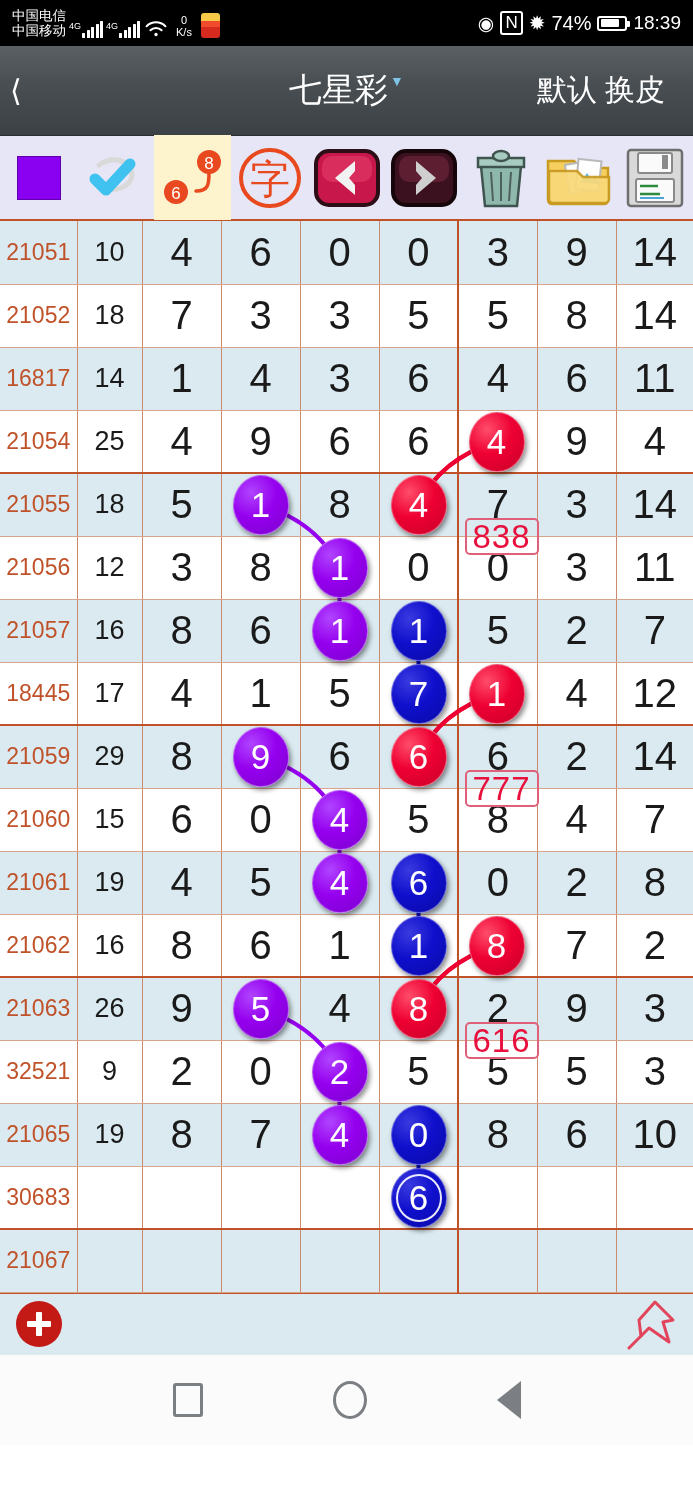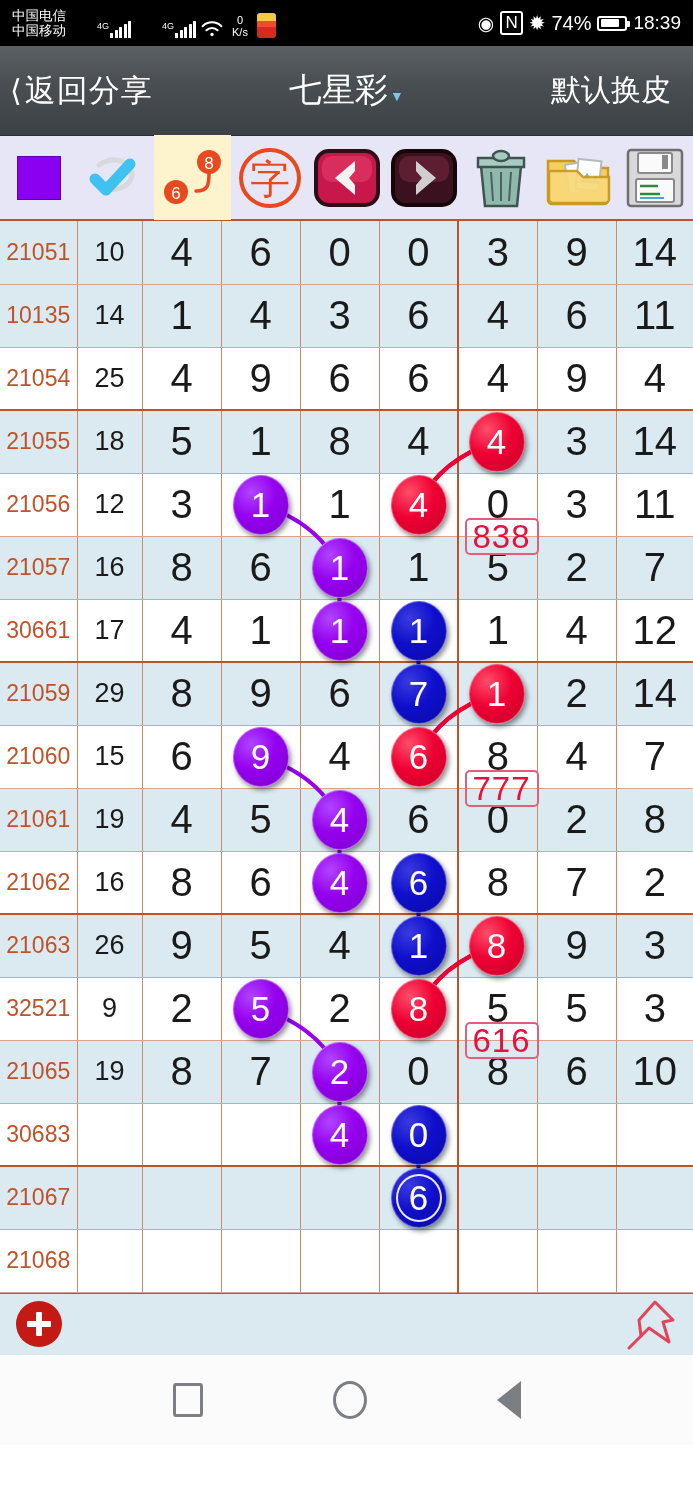--- a/index.html
+++ b/index.html
@@ -12,21 +12,21 @@
   }
 
   
   .statusbar{
     height:46px; background:#000; color:#fff;
     display:flex; align-items:center; padding:0 12px;
     font-size:13px; position:relative;
   }
   .sb-left{ display:flex; align-items:flex-end; gap:3px; }
   .carrier{ display:flex; flex-direction:column; line-height:1.12; font-size:13.5px; }
-  .g4{ font-size:9px; align-self:flex-start; margin-bottom:-2px;margin-left:28px;}
+  .g4{ font-size:9px; align-self:flex-start; margin-bottom:-2px;}
   .bars{ display:flex; align-items:flex-end; gap:1.5px; height:17px; }
   .bars i{ display:block; width:3px; background:#fff; border-radius:.5px;}
   .bars i:nth-child(1){height:5px}.bars i:nth-child(2){height:8px}
   .bars i:nth-child(3){height:11px}.bars i:nth-child(4){height:14px}
   .bars i:nth-child(5){height:17px}
   .sig{display:flex;align-items:flex-end;gap:1px;}
   .kbs{display:flex;flex-direction:column;align-items:center;line-height:1.05;font-size:11px;margin-left:4px}
   .simcard{width:19px;height:25px;border-radius:3px;margin-left:6px;
     background:linear-gradient(#f7c948 0 32%,#ef4b2c 32% 58%,#d62a1e 58% 100%);}
   .sb-right{ margin-left:auto; display:flex; align-items:center; gap:6px; font-size:19px;}
@@ -36,23 +36,23 @@
 
   
   .appbar{
     height:90px;
     background:linear-gradient(#5b6064 0%,#4a4f53 40%,#3c4145 100%);
     color:#fff; display:flex; align-items:center; position:relative;
     border-bottom:1px solid #2a2e31;
   }
   .back{display:flex;align-items:center;margin-left:10px;font-size:31px;letter-spacing:1px;cursor:pointer}
   .back .chev{font-size:30px;margin-right:2px;font-weight:300}
-  .title{position:absolute;left:0;right:0;text-align:center;font-size:33px;pointer-events:none;display:flex;justify-content:center;align-items:center;gap:2px}
+  .title{position:absolute;left:0;right:0;text-align:center;font-size:33px;pointer-events:none;display:flex;justify-content:center;gap:2px}
   .title .caret{font-size:14px;color:#7fc4e8;transform:translateY(5px)}
-  .skin{margin-left:auto;margin-right:22px;font-size:30px;display:flex;gap:0;z-index:2}
+  .skin{margin-left:auto;margin-right:28px;font-size:30px;display:flex;gap:8px;z-index:2}
 
   
   .toolbar{
     height:85px;background:#e6e6f7;display:flex;align-items:center;
     border-bottom:2px solid #c0522a;
   }
   .tb{flex:1;height:85px;display:flex;align-items:center;justify-content:center;cursor:pointer;position:relative}
   .tb.note{background:#fdf4cd}
   .swatch{width:44px;height:44px;background:#8a00f0;border:1px solid #5f00a8}
 
@@ -159,21 +159,20 @@
     <span class="batt">
         <i></i>
       </span>
     <span style="font-size:19px">18:39</span>
   </div>
 </div>
 
 <div class="appbar">
   <div class="back">
     <span class="chev">⟨</span>
-    <span>返回分享</span>
   </div>
   <div class="title">
     <span>七星彩</span>
     <span class="caret">▼</span>
   </div>
   <div class="skin">
     <span>默认</span>
     <span>换皮</span>
   </div>
 </div>
@@ -262,22 +261,33 @@
           <td>21051</td>
           <td>10</td>
           <td class="c1">4</td>
           <td class="c2">6</td>
           <td class="c3">0</td>
           <td class="c4">0</td>
           <td class="c5">3</td>
           <td class="c6">9</td>
           <td class="c7">14</td>
         </tr>
-        <tr class="alt">
-          <td>10135</td>
+        <tr>
+          <td>21052</td>
+          <td>18</td>
+          <td class="c1">7</td>
+          <td class="c2">3</td>
+          <td class="c3">3</td>
+          <td class="c4">5</td>
+          <td class="c5">5</td>
+          <td class="c6">8</td>
+          <td class="c7">14</td>
+        </tr>
+        <tr class="alt">
+          <td>16817</td>
           <td>14</td>
           <td class="c1">1</td>
           <td class="c2">4</td>
           <td class="c3">3</td>
           <td class="c4">6</td>
           <td class="c5">4</td>
           <td class="c6">6</td>
           <td class="c7">11</td>
         </tr>
         <tr class=" sep">
@@ -318,21 +328,21 @@
           <td>16</td>
           <td class="c1">8</td>
           <td class="c2">6</td>
           <td class="c3">1</td>
           <td class="c4">1</td>
           <td class="c5">5</td>
           <td class="c6">2</td>
           <td class="c7">7</td>
         </tr>
         <tr class=" sep">
-          <td>30661</td>
+          <td>18445</td>
           <td>17</td>
           <td class="c1">4</td>
           <td class="c2">1</td>
           <td class="c3">5</td>
           <td class="c4">7</td>
           <td class="c5">1</td>
           <td class="c6">4</td>
           <td class="c7">12</td>
         </tr>
         <tr class="alt">
@@ -418,31 +428,20 @@
           <td class="c1"></td>
           <td class="c2"></td>
           <td class="c3"></td>
           <td class="c4">6</td>
           <td class="c5"></td>
           <td class="c6"></td>
           <td class="c7"></td>
         </tr>
         <tr class="alt">
           <td>21067</td>
-          <td></td>
-          <td class="c1"></td>
-          <td class="c2"></td>
-          <td class="c3"></td>
-          <td class="c4"></td>
-          <td class="c5"></td>
-          <td class="c6"></td>
-          <td class="c7"></td>
-        </tr>
-        <tr>
-          <td>21068</td>
           <td></td>
           <td class="c1"></td>
           <td class="c2"></td>
           <td class="c3"></td>
           <td class="c4"></td>
           <td class="c5"></td>
           <td class="c6"></td>
           <td class="c7"></td>
         </tr>
       </tbody>

